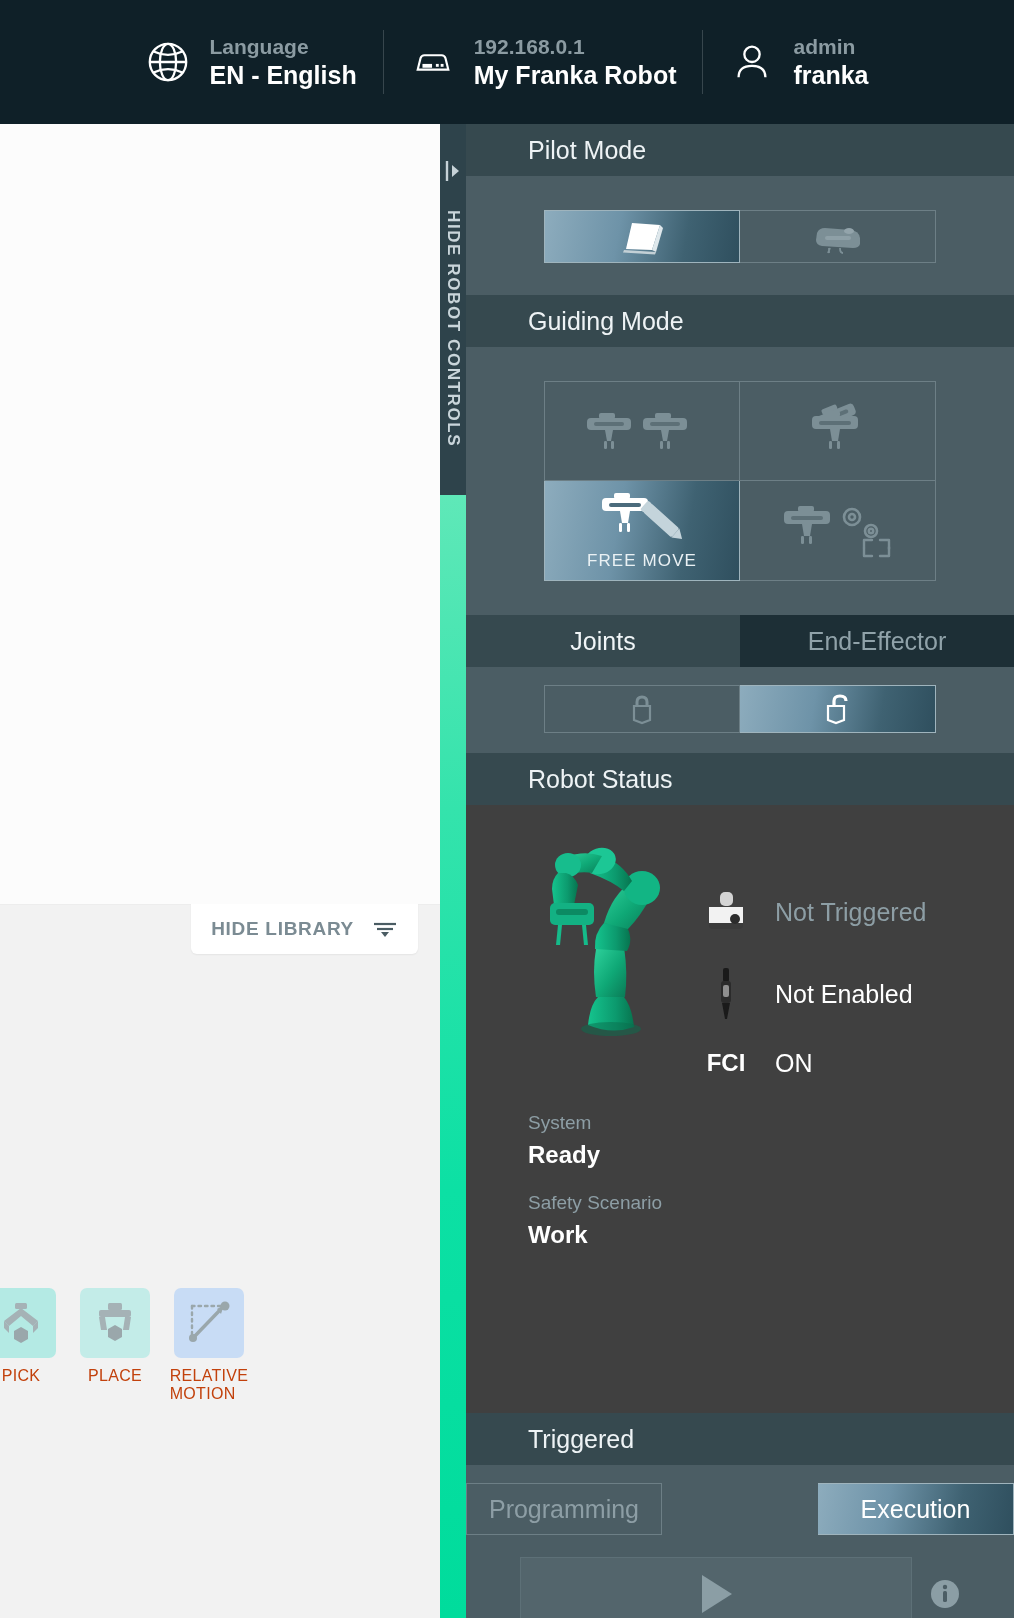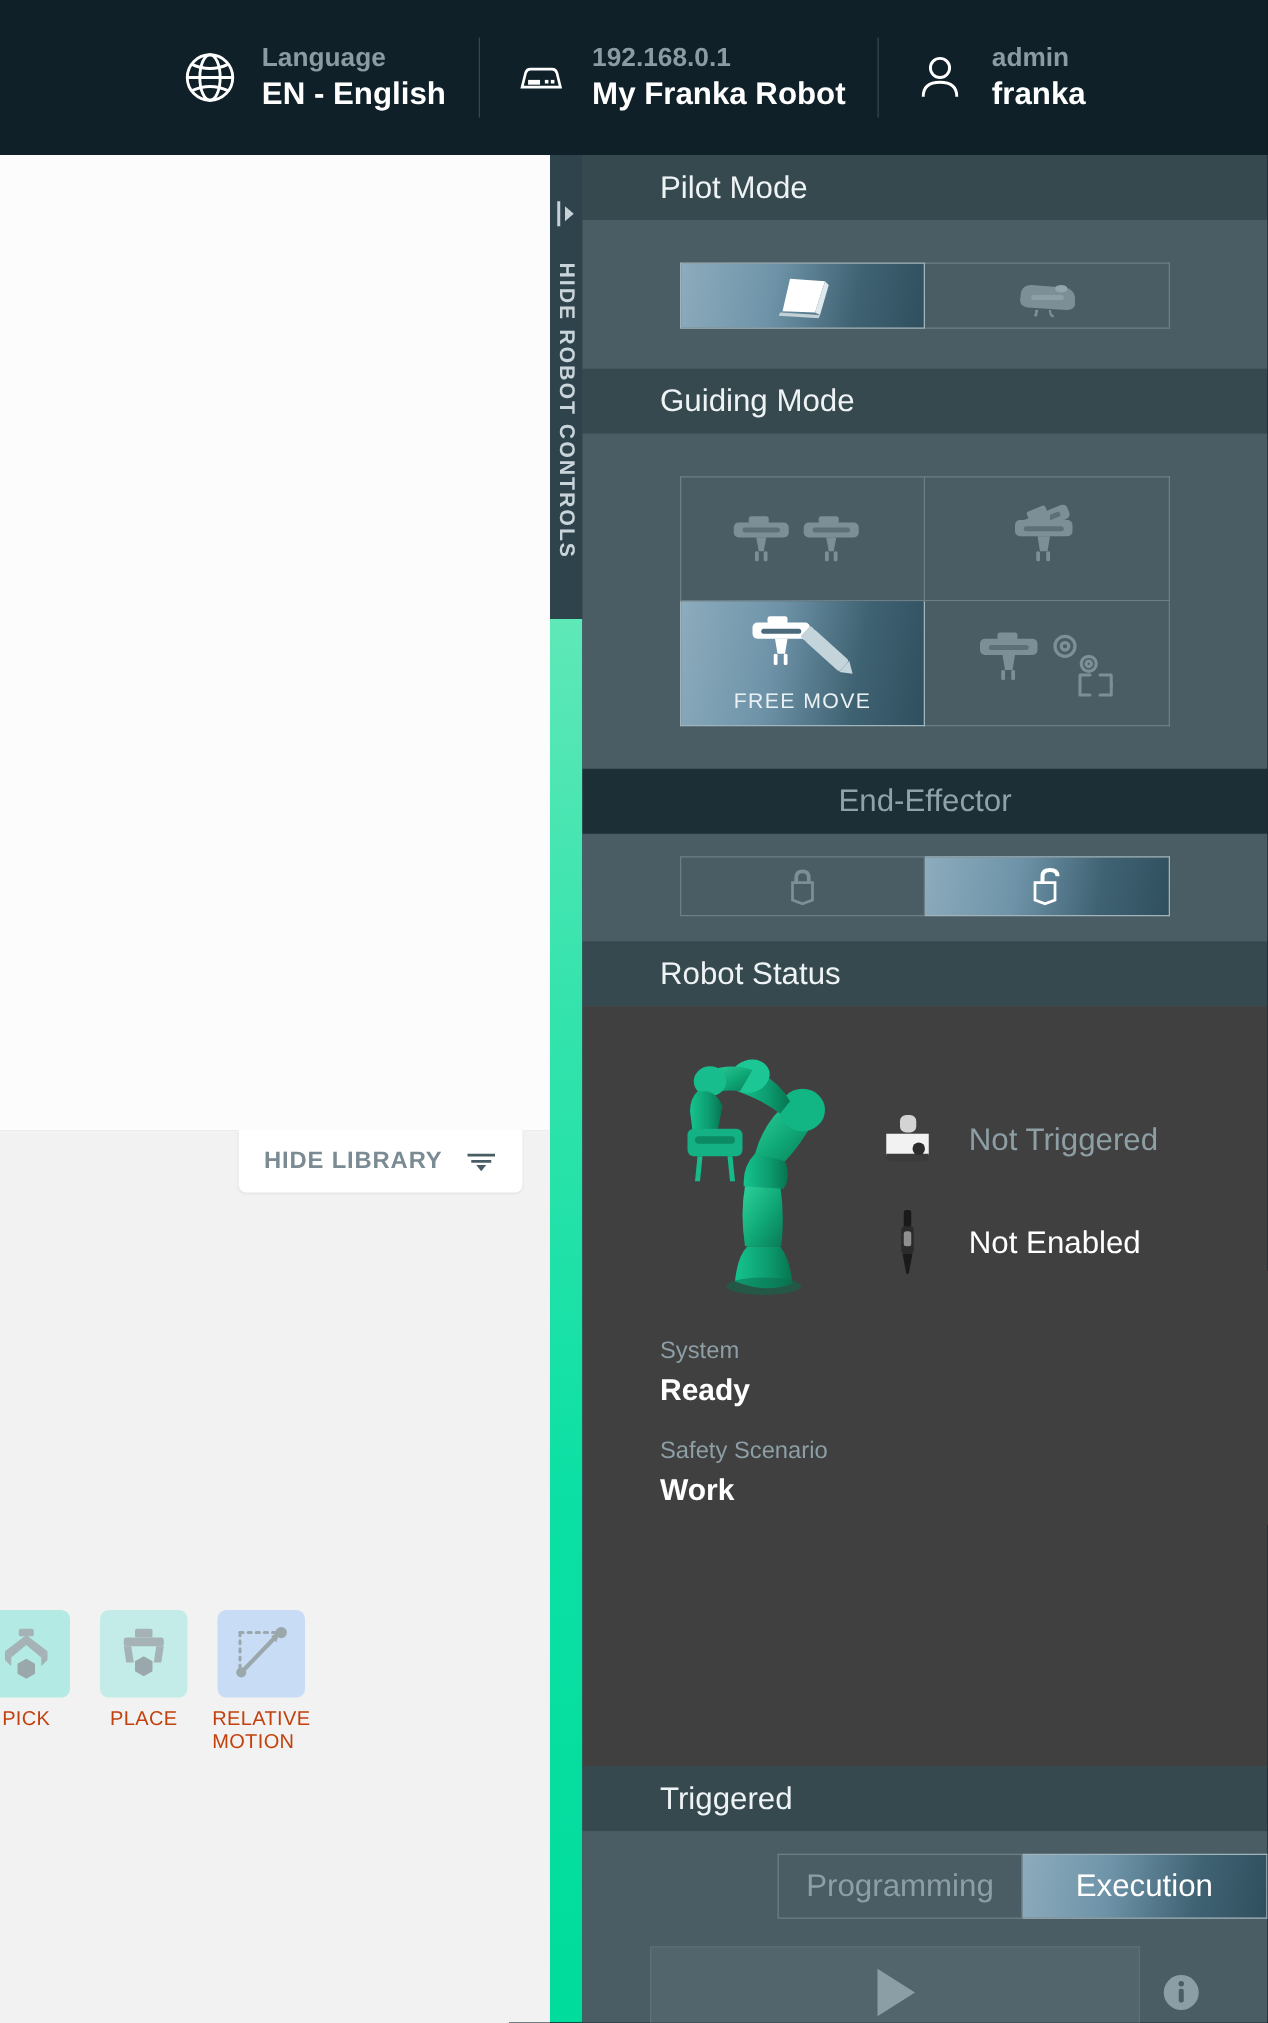--- a/index.html
+++ b/index.html
@@ -156,21 +156,21 @@
   .status-txt.on { color: #ffffff; }
   .fci-row { display: flex; align-items: center; gap: 26px; height: 56px; }
   .fci-tag { width: 46px; font-size: 24px; font-weight: 700; color: #ffffff; text-align: center; }
 
   .kv { padding-left: 62px; margin-top: 18px; }
   .kv-label { font-size: 19px; color: #8d9ea5; line-height: 1.5; }
   .kv-value { font-size: 24px; color: #ffffff; font-weight: 700; line-height: 1.4; }
 
   
   .ops-body { background: #4b5d64; padding: 18px 0 0; }
-  .ops-seg { display: flex; justify-content: flex-end; }
+  .ops-seg { display: flex; justify-content: space-between; }
   .ops-tab {
     width: 196px; height: 52px; border: 1px solid #6d7f86;
     display: flex; align-items: center; justify-content: center; font-size: 25px;
   }
   .ops-tab.off { background: #4b5d64; color: #8d9ea5; }
   .ops-tab.on {
     background: linear-gradient(100deg, #8dacbd 0%, #6e93a8 36%, #3f6272 72%, #2f4f5e 100%);
     color: #ffffff; border-left: none; border-color: #9fb4bd;
   }
   .play-row { display: flex; align-items: center; justify-content: center; gap: 18px; margin-top: 22px; }
@@ -453,20 +453,21 @@
                 </g>
               </svg>
             </span>
           </div>
 
         </div>
       </div>
     </div>
 
     <div class="seg-tabs">
+      <div class="seg-tab active">Joints</div>
       <div class="seg-tab inactive">End-Effector</div>
     </div>
     <div class="sec-body" style="padding:0">
       <div class="lock-wrap">
         <div class="lock-grid">
 
           <div class="tile">
             <span class="ico-dim">
               <svg width="30" height="32" viewBox="0 0 30 32">
                 <path d="M10 13 L10 9 Q10 4 15 4 Q20 4 20 9 L20 13" fill="none" stroke="currentColor" stroke-width="3"></path>
@@ -543,20 +544,24 @@
               <svg width="46" height="56" viewBox="0 0 46 56">
                 <rect x="20" y="2" width="6" height="14" rx="2" fill="#1a1a1a"></rect>
                 <rect x="18" y="15" width="10" height="22" rx="3" fill="#2b2b2b"></rect>
                 <rect x="20" y="19" width="6" height="12" rx="2" fill="#8f8f8f"></rect>
                 <path d="M19 37 L27 37 L24 53 L22 53 Z" fill="#1a1a1a"></path>
               </svg>
             </span>
             <span class="status-txt on">Not Enabled</span>
           </div>
 
+          <div class="fci-row">
+            <span class="fci-tag">FCI</span>
+            <span class="status-txt on">ON</span>
+          </div>
 
         </div>
       </div>
 
       <div class="kv">
         <div class="kv-label">System</div>
         <div class="kv-value">Ready</div>
       </div>
 
       <div class="kv">

